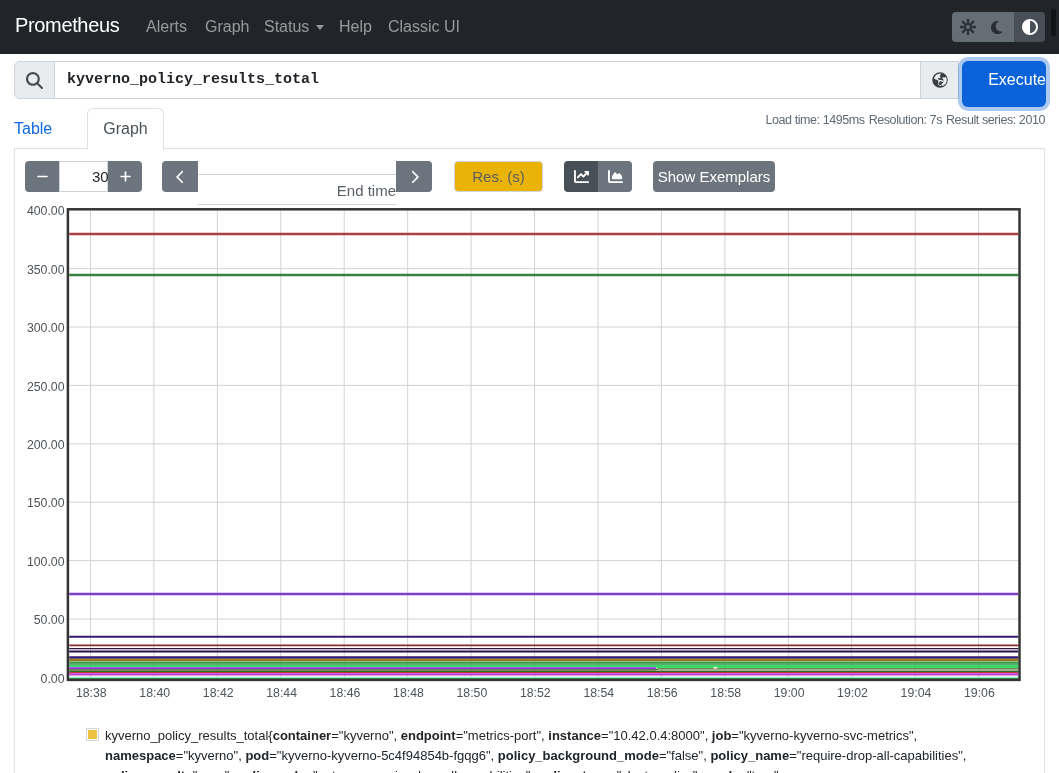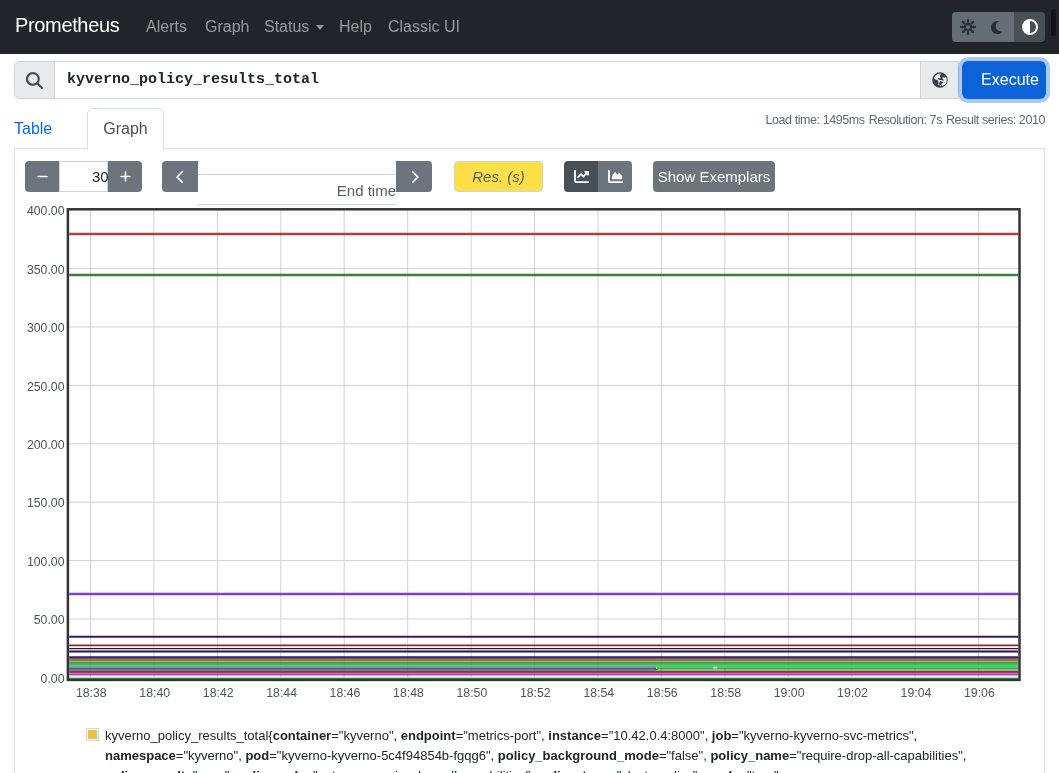--- a/index.html
+++ b/index.html
@@ -24,23 +24,23 @@
 
   
   .sgroup { position:absolute; left:14px; top:61px; width:1031px; height:38px; }
   .saddon { position:absolute; top:0; height:38px; background:#e9ecef; border:1px solid #ced4da; }
   .saddon.pre { left:0; width:41px; border-radius:6px 0 0 6px; }
   .saddon.globe { left:907px; width:38px; border-left:none; }
   .sinput { position:absolute; left:41px; top:0; width:866px; height:38px; background:#fff;
      border:1px solid #ced4da; border-left:none; }
   .sexpr { position:absolute; left:53px; top:10px; font-family:"Liberation Mono", monospace;
      font-size:15px; font-weight:bold; color:#212529; letter-spacing:0px; }
-  .execwrap { position:absolute; left:948px; top:0; width:84px; height:38px; background:#0c63d9;
+  .execwrap { position:absolute; left:948px; top:0; width:84px; height:46px; background:#0c63d9;
      border-radius:6px; box-shadow:0 0 0 4px rgba(13,100,220,0.35); color:#fff; font-size:16px;
-     text-align:center; line-height:37px;padding-left:12px; }
+     text-align:right; line-height:37px;padding-left:12px; }
 
   
   .tabsline { position:absolute; left:14px; top:148px; width:1031px; height:1px; background:#dee2e6; }
   .tablink { position:absolute; left:14px; top:108px; width:73px; height:41px; font-size:16px;
      color:#0d68e1; text-align:left; line-height:41px; }
   .graphtab { position:absolute; left:87px; top:108px; width:77px; height:42px; background:#fff;
      border:1px solid #dee2e6; border-bottom:none; border-radius:6px 6px 0 0; font-size:16px;
      color:#495057; text-align:center; line-height:40px; }
   .stats { position:absolute; top:113px; right:14px; font-size:12.5px; letter-spacing:-0.42px; color:#5e6a76; }
   .stats span { margin-left:4px; }
@@ -50,22 +50,22 @@
   .pborder-r { position:absolute; left:1044px; top:149px; width:1px; height:624px; background:#dee2e6; }
   .btn-minus { position:absolute; left:25px; top:161px; width:34px; height:31px; background:#6c757d; border-radius:4px 0 0 4px; }
   .dur-in { position:absolute; left:59px; top:161px; width:49px; height:31px; background:#fff;
      border:1px solid #ced4da; text-align:center; line-height:29px; font-size:15px; color:#212529;padding-left:32px; }
   .btn-plus { position:absolute; left:108px; top:161px; width:34px; height:31px; background:#6c757d; border-radius:0 4px 4px 0; }
   .btn-chl { position:absolute; left:162px; top:161px; width:36px; height:31px; background:#6c757d; border-radius:4px 0 0 4px; }
   .end-in { position:absolute; left:198px; top:161px; width:198px; height:31px; background:#fff;
      border:1px solid #ced4da; border-left:none; border-right:none; text-align:right; line-height:31px;
      font-size:15px; color:#575e66;margin-top:13px; }
   .btn-chr { position:absolute; left:396px; top:161px; width:36px; height:31px; background:#6c757d; border-radius:0 4px 4px 0; }
-  .res-in { position:absolute; left:454px; top:161px; width:89px; height:31px; background:#fde047;
-     border:1px solid #ced4da; border-radius:4px; text-align:center; line-height:29px; font-size:15px; color:#575e66;font-style:italic; }
+  .res-in { position:absolute; left:454px; top:161px; width:89px; height:31px; background:#eab308;
+     border:1px solid #ced4da; border-radius:4px; text-align:center; line-height:29px; font-size:15px; color:#575e66; }
   .btn-line { position:absolute; left:564px; top:161px; width:34px; height:31px; background:#485057; border-radius:4px 0 0 4px; }
   .btn-area { position:absolute; left:598px; top:161px; width:34px; height:31px; background:#6c757d; border-radius:0 4px 4px 0; }
   .btn-ex { position:absolute; left:653px; top:161px; width:122px; height:31px; background:#6c757d;
      border-radius:4px; color:#fff; font-size:15px; text-align:center; line-height:31px; }
   .icen { display:flex; align-items:center; justify-content:center; width:100%; height:100%; }
 
   
   .legend { position:absolute; left:87px; top:726px; width:890px; font-size:13px; color:#212529; }
   .sw { position:absolute; left:0px; top:2.5px; width:11px; height:11px; background:#edc240;
         outline:1px solid #d7d7d7; border:1px solid #fff; }

